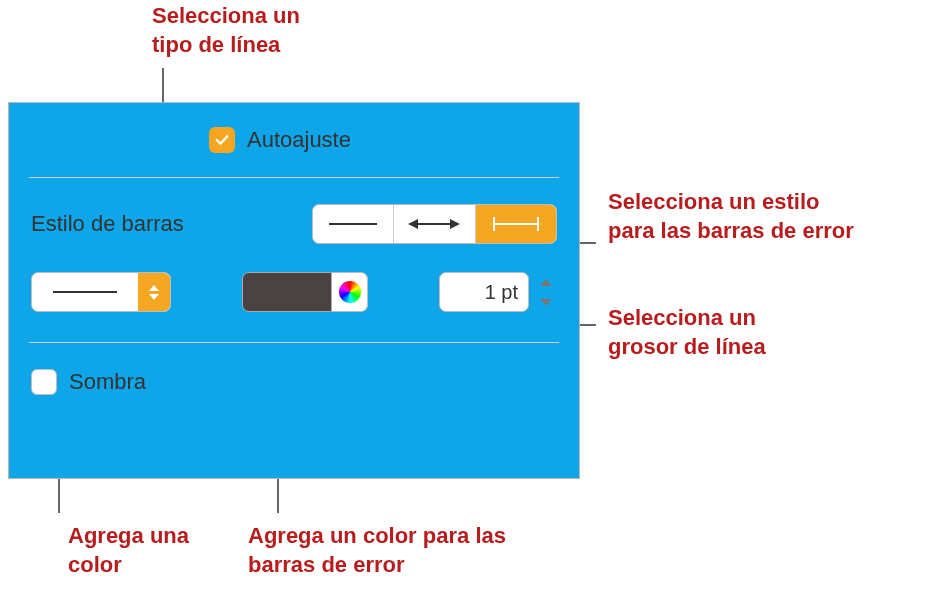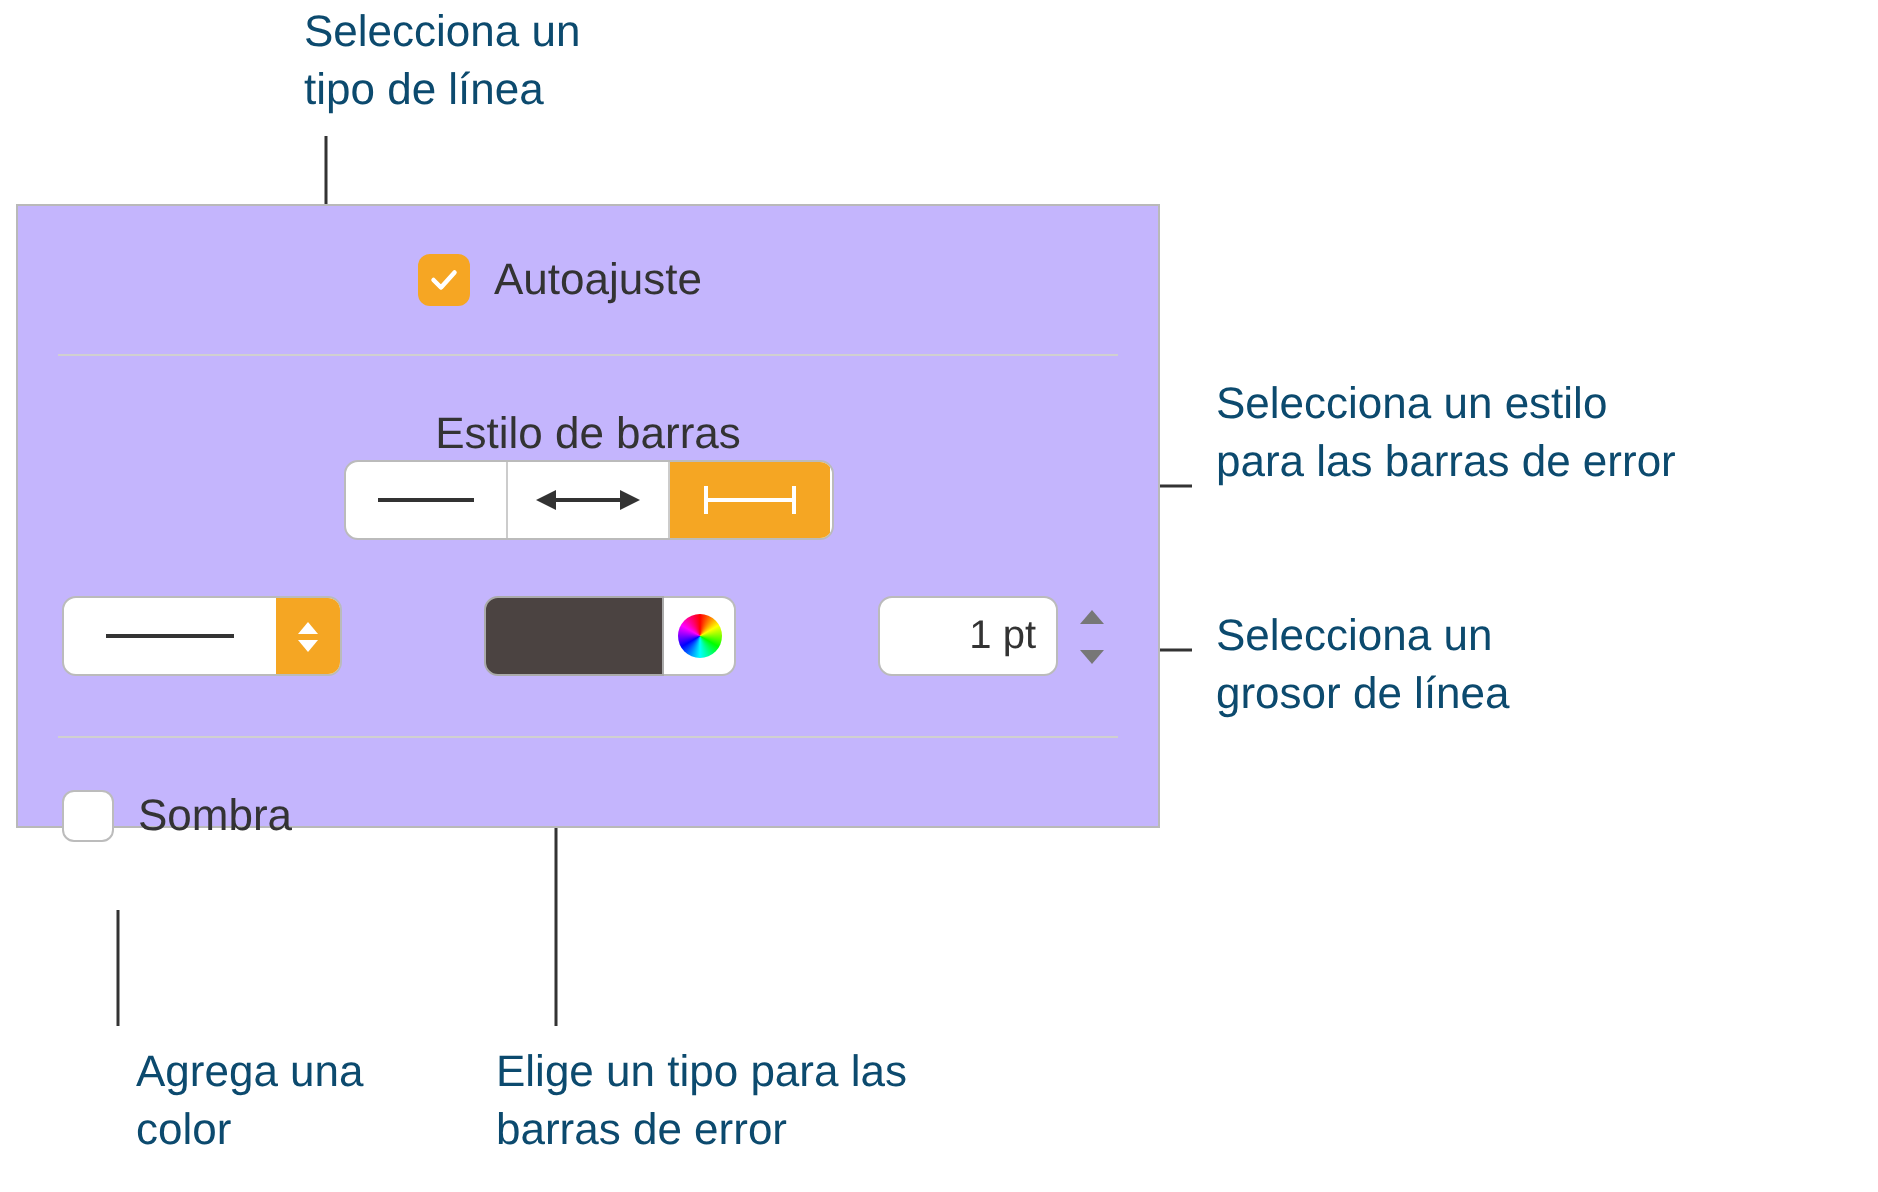--- a/index.html
+++ b/index.html
@@ -9,30 +9,31 @@
       height: 596px;
       position: relative;
       background: #fff;
       color: #333;
       font-size: 22px;
     }
     .callout {
       position: absolute;
       font-size: 22px;
       line-height: 1.3;
-      color: #0c4a6e;
+      color: #b91c1c;
+      font-weight: bold;
     }
     .panel {
       position: absolute;
       left: 8px;
       top: 102px;
       width: 572px;
-      height: 312px;
+      height: 377px;
       border: 1px solid #b9b9b9;
-      background: #c4b5fd;
+      background: #0ea5e9;
     }
     .section-divider {
       border-top: 1px solid #d0d0d0;
       margin: 0 20px;
     }
     .row {
       display: flex;
       align-items: center;
       padding: 18px 22px;
     }
@@ -202,21 +203,21 @@
 
 <div class="callout" style="left:608px; top:188px; white-space:pre;">Selecciona un estilo
 para las barras de error</div>
 
 <div class="callout" style="left:608px; top:304px; white-space:pre;">Selecciona un
 grosor de línea</div>
 
 <div class="callout" style="left:68px; top:522px; white-space:pre;">Agrega una
 color</div>
 
-<div class="callout" style="left:248px; top:522px; white-space:pre;">Elige un tipo para las
+<div class="callout" style="left:248px; top:522px; white-space:pre;">Agrega un color para las
 barras de error</div>
 
 <svg class="leader" style="left:0;top:0;" width="939" height="596">
 
   <path d="M 163 68 L 163 305"></path>
 
   <path d="M 556 222 L 566 222 L 566 265 L 556 265"></path>
   <path d="M 566 243 L 596 243"></path>
 
   <path d="M 551 325 L 596 325"></path>
@@ -232,21 +233,21 @@
     <div class="checkbox checked">
       <svg viewBox="0 0 24 24">
           <path d="M5 12 L10 17 L19 7" stroke="#fff" stroke-width="3" fill="none" stroke-linecap="round" stroke-linejoin="round"></path>
         </svg>
     </div>
     <span class="label">Autoajuste</span>
   </div>
 
   <div class="section-divider"></div>
 
-  <div class="row" style="justify-content:space-between;padding-top:26px;flex-direction:column;">
+  <div class="row" style="justify-content:space-between;padding-top:26px;">
     <span class="label">Estilo de barras</span>
     <div class="segmented">
       <div class="seg">
         <svg viewBox="0 0 60 20">
             <line x1="6" y1="10" x2="54" y2="10" stroke="#333" stroke-width="2"></line>
           </svg>
       </div>
       <div class="seg">
         <svg viewBox="0 0 60 20">
           <line x1="10" y1="10" x2="50" y2="10" stroke="#333" stroke-width="2"></line>

